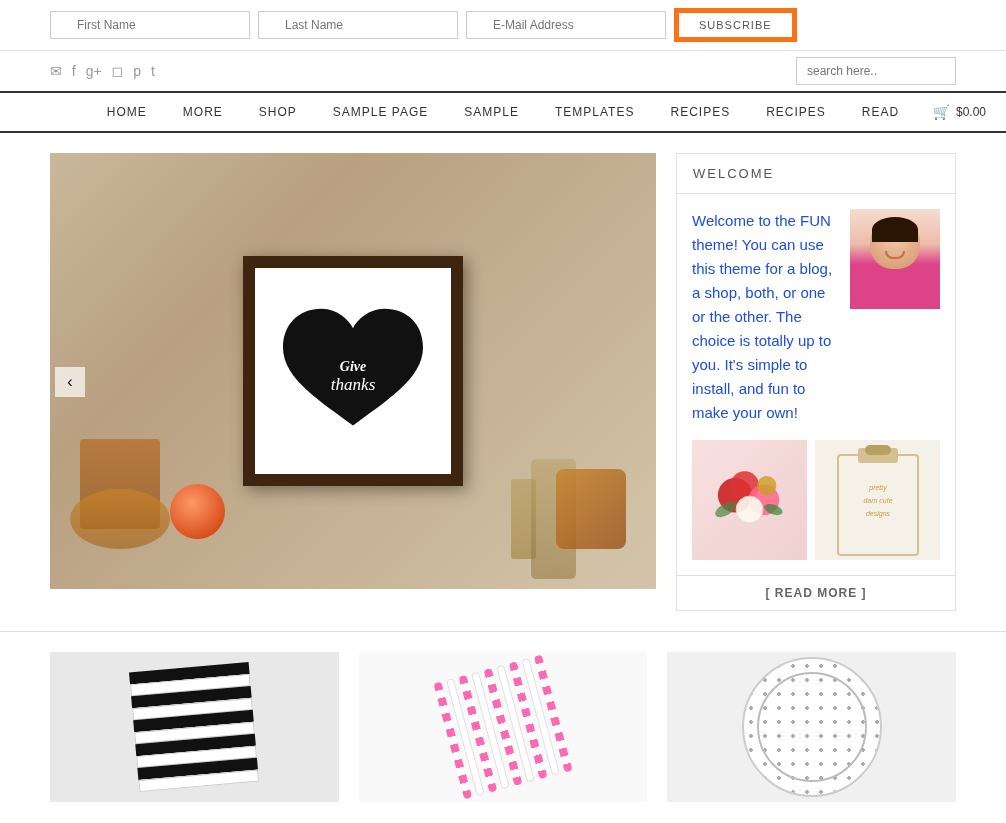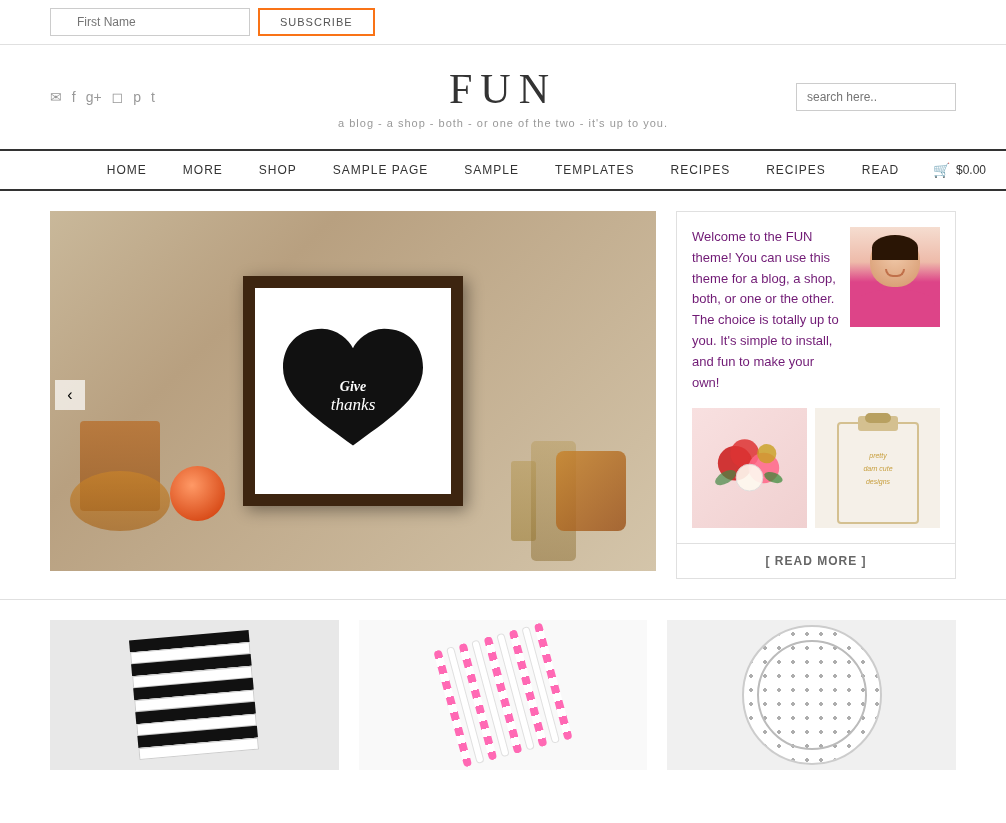--- a/index.html
+++ b/index.html
@@ -15,21 +15,21 @@
     }
     .subscribe-bar input {
       border: 1px solid #ccc;
       padding: 6px 26px;
       font-size: 12px;
       color: #999;
       flex: 1;
       max-width: 200px;
     }
     .subscribe-bar button {
-      border: 2px solid #f97316;
+      border: 5px solid #f97316;
       background: #fff;
       padding: 6px 20px;
       font-size: 11px;
       letter-spacing: 1px;
       cursor: pointer;
       color: #555;
     }
 
     
     .header {
@@ -121,21 +121,21 @@
       padding: 20px 50px;
       gap: 20px;
     }
     .hero-slider {
       flex: 1;
       position: relative;
       overflow: hidden;
     }
     .hero-image {
       width: 100%;
-      height: 360px;
+      height: 436px;
       background: #d4c5b0;
       display: flex;
       align-items: center;
       justify-content: center;
       position: relative;
       overflow: hidden;
     }
     
     .give-thanks-bg {
       width: 100%;
@@ -197,22 +197,22 @@
       color: #555;
       border-bottom: 1px solid #e0e0e0;
       font-weight: 500;
     }
     .welcome-content {
       display: flex;
       padding: 15px;
       gap: 10px;
     }
     .welcome-text {
-      font-size: 13px;
-      color: #701a75;
+      font-size: 15px;
+      color: #1d4ed8;
       line-height: 1.6;
       flex: 1;
     }
     .welcome-avatar {
       width: 90px;
       height: 100px;
       flex-shrink: 0;
       background: #e8d0d0;
       overflow: hidden;
       position: relative;
@@ -336,35 +336,33 @@
       background-image: radial-gradient(circle, #333 2px, transparent 2px);
       background-size: 14px 14px;
       opacity: 0.4;
     }
   </style>
 </head>
 <body>
 
 <div class="subscribe-bar">
   <input type="text" placeholder="First Name" style="">
+  <input type="text" placeholder="Last Name" style="">
+  <input type="text" style="flex: 1.5 1 0%;" placeholder="E-Mail Address">
   <button>SUBSCRIBE</button>
 </div>
 
 <div class="header">
   <div class="header-social">
     <span class="social-icon">✉</span>
     <span class="social-icon">f</span>
     <span class="social-icon">g+</span>
     <span class="social-icon">◻</span>
     <span class="social-icon">p</span>
     <span class="social-icon">t</span>
-  </div>
-  <div class="header-center">
-    <div class="site-title">FUN</div>
-    <div class="site-tagline">a blog - a shop - both - or one of the two - it's up to you.</div>
   </div>
   <div class="header-search">
     <input type="text" placeholder="search here.." style="">
   </div>
 </div>
 
 <nav class="nav">
   <div class="nav-links">
     <a class="nav-link">HOME</a>
     <a class="nav-link">MORE</a>
@@ -408,20 +406,21 @@
         <div style="position:absolute; right:120px; bottom:30px; width:25px; height:80px; background:linear-gradient(180deg,rgba(180,150,80,0.5),rgba(160,130,60,0.6)); border-radius:3px;"></div>
         <div style="position:absolute; right:80px; bottom:10px; width:45px; height:120px; background:linear-gradient(180deg,rgba(180,150,80,0.4),rgba(140,110,50,0.5)); border-radius:5px;"></div>
 
         <div style="position:absolute; right:30px; bottom:40px; width:70px; height:80px; background:linear-gradient(135deg,#c8832a,#9a5018); border-radius:8px; opacity:0.8;"></div>
       </div>
     </div>
     <button class="slider-btn slider-btn-left">‹</button>
   </div>
 
   <div class="welcome-sidebar">
+    <div class="welcome-header">WELCOME</div>
     <div class="welcome-content">
       <p class="welcome-text">Welcome to the FUN theme! You can use this theme for a blog, a shop, both, or one or the other. The choice is totally up to you. It's simple to install, and fun to make your own!</p>
       <div class="welcome-avatar">
 
         <div style="width:100%;height:100%;background:linear-gradient(180deg,#f5ddd0 0%,#eebbaa 35%,#dd4488 55%,#dd4488 100%); display:flex; flex-direction:column; align-items:center; padding-top:8px;">
 
           <div style="width:50px;height:55px;background:radial-gradient(circle at 50% 40%, #f0c8a8, #d4956a);border-radius:50% 50% 45% 45%;position:relative;">
 
             <div style="position:absolute;top:0;left:2px;right:2px;height:25px;background:#2a1505;border-radius:50% 50% 0 0;"></div>
 

